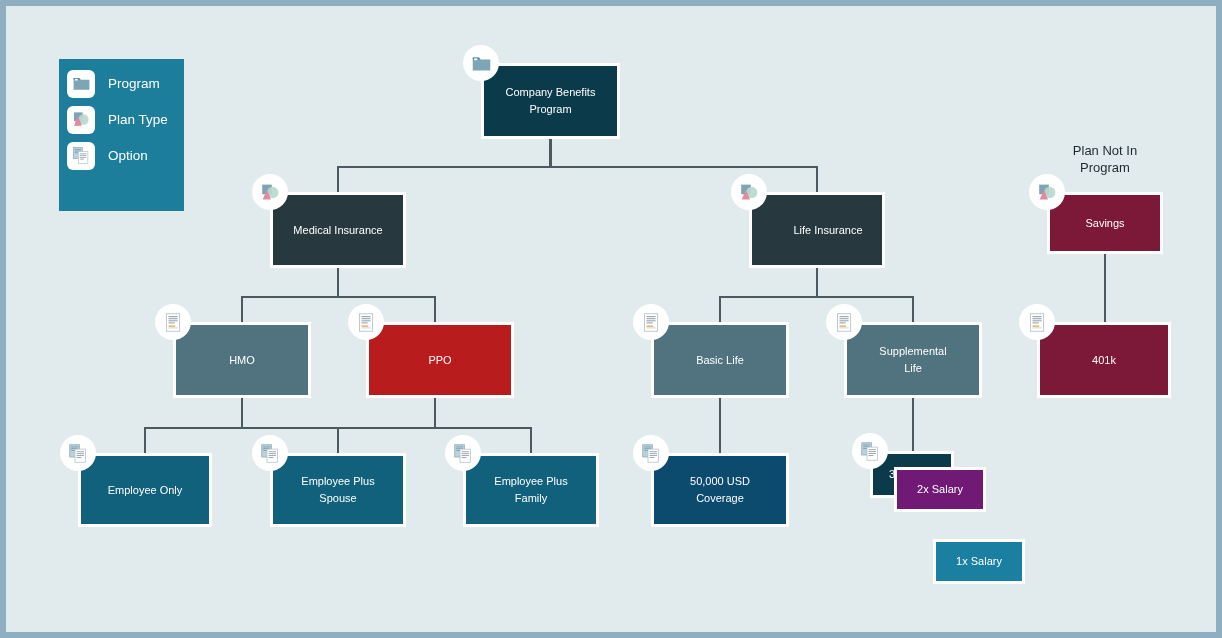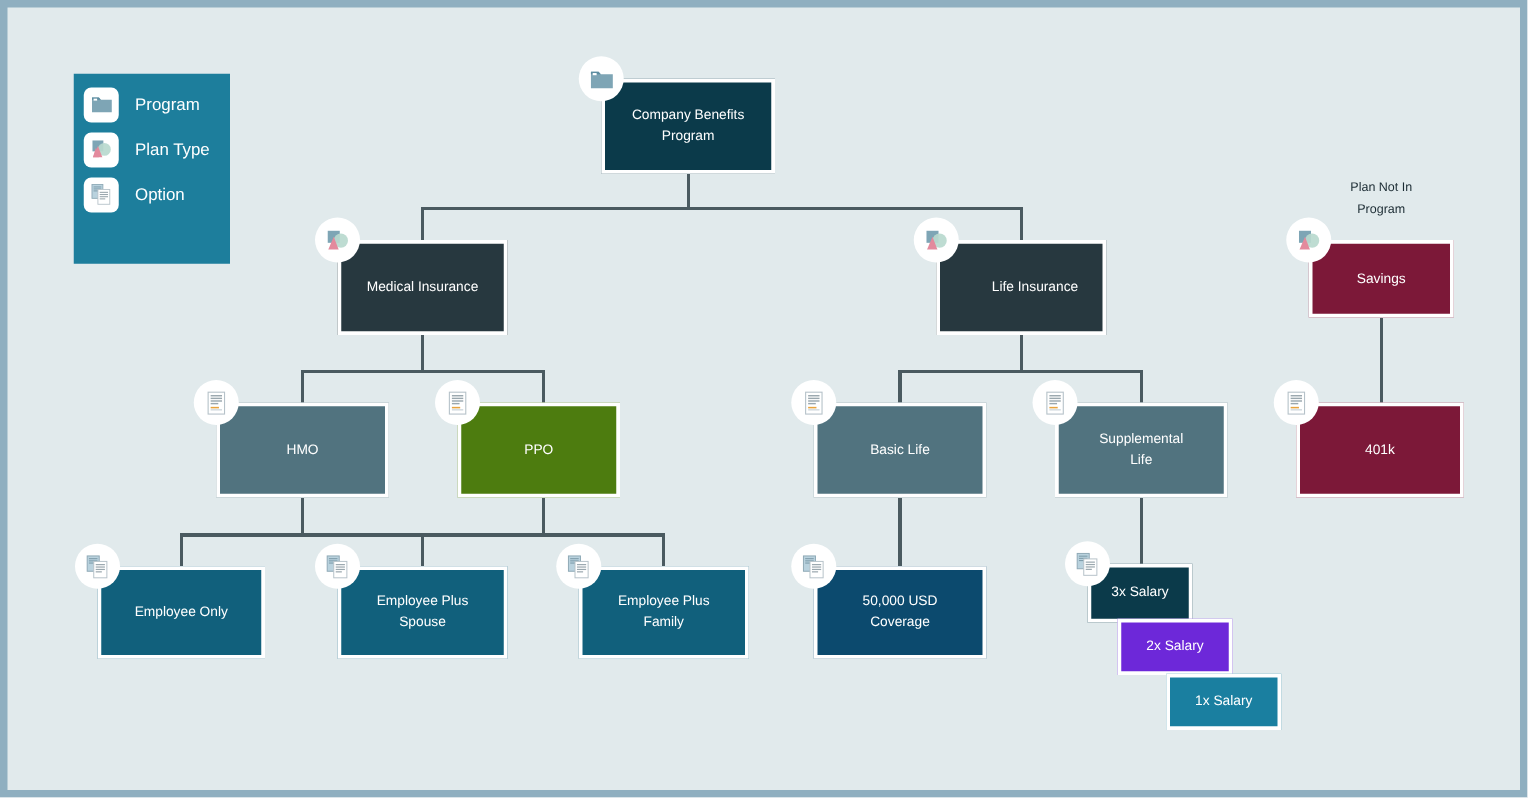--- a/index.html
+++ b/index.html
@@ -88,21 +88,21 @@
     background: #ffffff;
     display: flex;
     align-items: center;
     justify-content: center;
   }
 
   
   .caption {
     position: absolute;
     color: #1b2b33;
-    font-size: 10px;
+    font-size: 13px;
     line-height: 17px;
     text-align: center;
     white-space: pre-line;
   }
 
   svg { display: block; }
 </style>
 </head>
 <body>
 
@@ -231,21 +231,21 @@
           <g fill="#9aa7ae">
             <rect x="6.3" y="4.6" width="10.4" height="1.3"></rect>
             <rect x="6.3" y="7" width="10.4" height="1.3"></rect>
             <rect x="6.3" y="9.4" width="10.4" height="1.3"></rect>
             <rect x="6.3" y="11.8" width="7" height="1.3"></rect>
           </g>
           <rect x="6.3" y="15.4" width="7.6" height="1.4" fill="#e8a33d"></rect>
           <rect x="6.3" y="17.6" width="10.4" height="1.1" fill="#c8d2d7"></rect>
         </svg>
       </div>
-      <div class="node" style="left: 360px; top: 316px; width: 130px; height: 76px; background: #4d7c0f;">
+      <div class="node" style="left: 360px; top: 316px; width: 148px; height: 76px; background: #b91c1c;">
         <span class="node-label">PPO</span>
       </div>
       <div class="badge" style="left: 342px; top: 298px;">
         <svg width="21" height="21" viewBox="0 0 24 24">
           <rect x="4" y="2" width="15" height="20" fill="#ffffff" stroke="#b6c2c9" stroke-width="1"></rect>
           <g fill="#9aa7ae">
             <rect x="6.3" y="4.6" width="10.4" height="1.3"></rect>
             <rect x="6.3" y="7" width="10.4" height="1.3"></rect>
             <rect x="6.3" y="9.4" width="10.4" height="1.3"></rect>
             <rect x="6.3" y="11.8" width="7" height="1.3"></rect>
@@ -399,21 +399,21 @@
           </g>
           <rect x="8" y="7" width="12" height="15" fill="#ffffff" stroke="#b6c2c9" stroke-width="0.9"></rect>
           <g fill="#9aa7ae">
             <rect x="9.8" y="9.4" width="8.4" height="1.1"></rect>
             <rect x="9.8" y="11.6" width="8.4" height="1.1"></rect>
             <rect x="9.8" y="13.8" width="8.4" height="1.1"></rect>
             <rect x="9.8" y="16" width="5.6" height="1.1"></rect>
           </g>
         </svg>
       </div>
-      <div class="node" style="left: 888px; top: 489px; width: 92px; height: 45px; background: #6d28d9; justify-content: center;">
+      <div class="node" style="left: 888px; top: 461px; width: 92px; height: 45px; background: #701a75; justify-content: center;">
         <span class="node-label">2x Salary</span>
       </div>
       <div class="node" style="left: 927px; top: 533px; width: 92px; height: 45px; background: rgb(26, 127, 160);">
         <span class="node-label">1x Salary</span>
       </div>
     </div>
 
 </div>
 
 </body></html>

